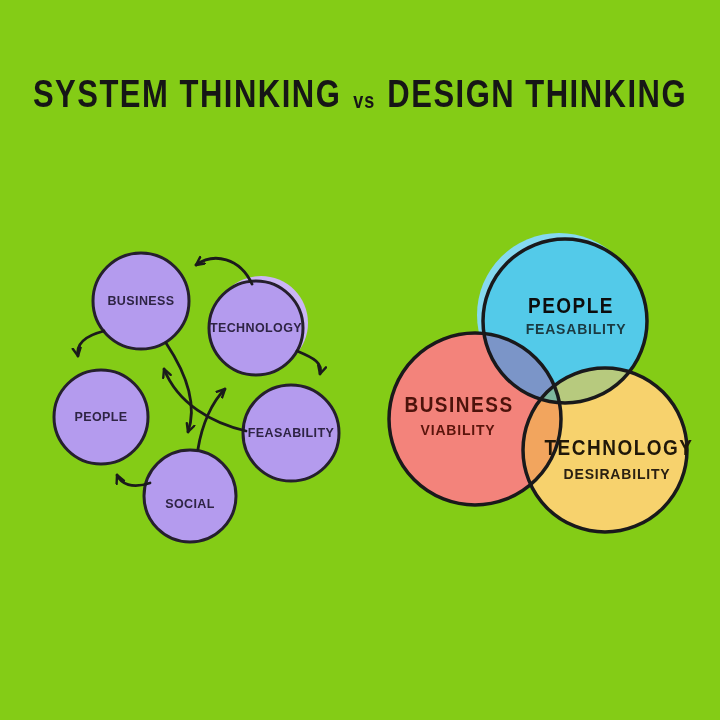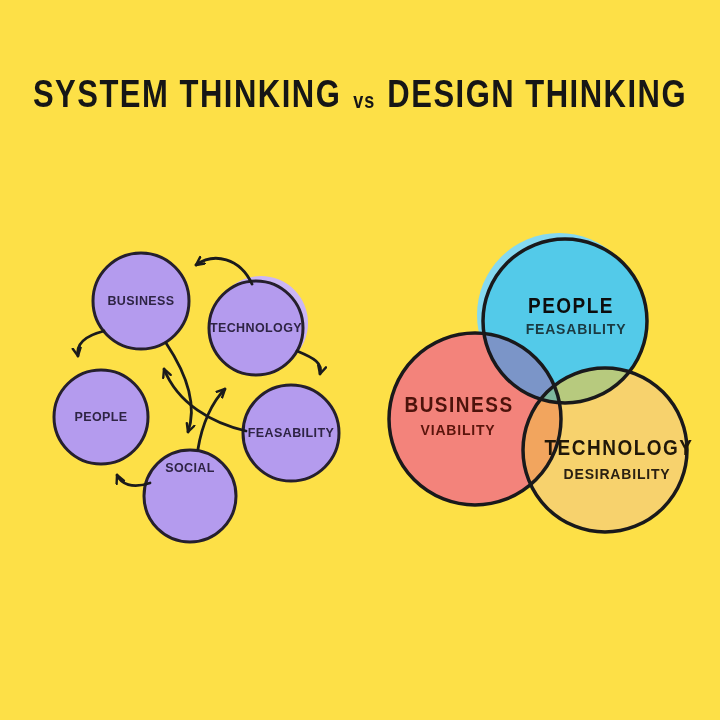--- a/index.html
+++ b/index.html
@@ -1,17 +1,17 @@
 <!DOCTYPE html>
 <html><head>
 <meta charset="utf-8">
 <style>
   html,body{margin:0;padding:0;background:#ffffff;}
   .canvas{
-    position:relative;width:720px;height:720px;background:#fde047;
+    position:relative;width:720px;height:720px;background:#84cc16;
     font-family:"Liberation Sans",sans-serif;overflow:hidden;
   }
   .title{
     position:absolute;top:68px;left:0;width:720px;height:52px;
     display:flex;align-items:center;justify-content:center;
     color:#161616;white-space:nowrap;
   }
   .title .big{
     display:inline-block;font-size:31px;font-weight:800;letter-spacing:1.5px;
     transform:scaleY(1.25);
@@ -112,21 +112,21 @@
         <circle cx="475" cy="419" r="86"></circle>
         <circle cx="605" cy="450" r="82"></circle>
       </g>
     </g>
   </svg>
 
   <div class="lbl node-lbl" style="left:141px;top:301px">BUSINESS</div>
   <div class="lbl node-lbl" style="left:256px;top:328px">TECHNOLOGY</div>
   <div class="lbl node-lbl" style="left:101px;top:417px">PEOPLE</div>
   <div class="lbl node-lbl" style="left:291px;top:433px">FEASABILITY</div>
-  <div class="lbl node-lbl" style="left:190px;top:468px">SOCIAL</div>
+  <div class="lbl node-lbl" style="left:190px;top:504px">SOCIAL</div>
 
   <div class="lbl venn-title" style="left:571px;top:306px">PEOPLE</div>
   <div class="lbl venn-sub" style="left:576px;top:329px">FEASABILITY</div>
 
   <div class="lbl venn-title c-business-title" style="left:459px;top:405px">BUSINESS</div>
   <div class="lbl venn-sub c-business-sub" style="left:458px;top:430px">VIABILITY</div>
 
   <div class="lbl venn-title c-technology-title" style="left:619px;top:448px">TECHNOLOGY</div>
   <div class="lbl venn-sub c-technology-sub" style="left:617px;top:474px">DESIRABILITY</div>
 

